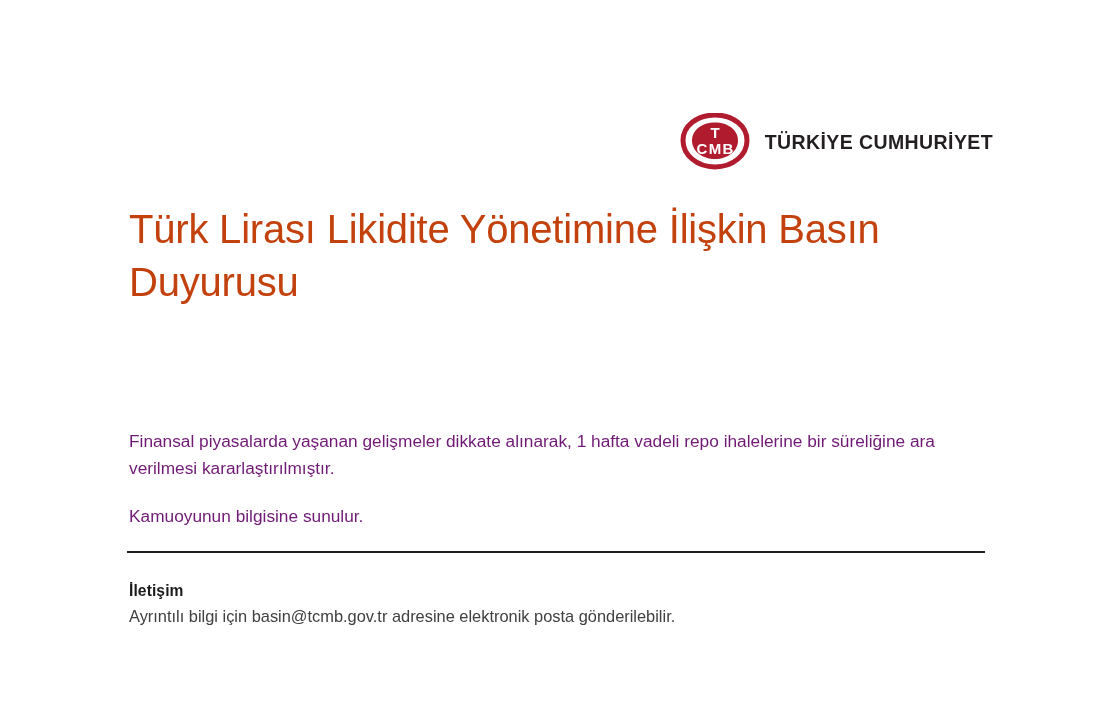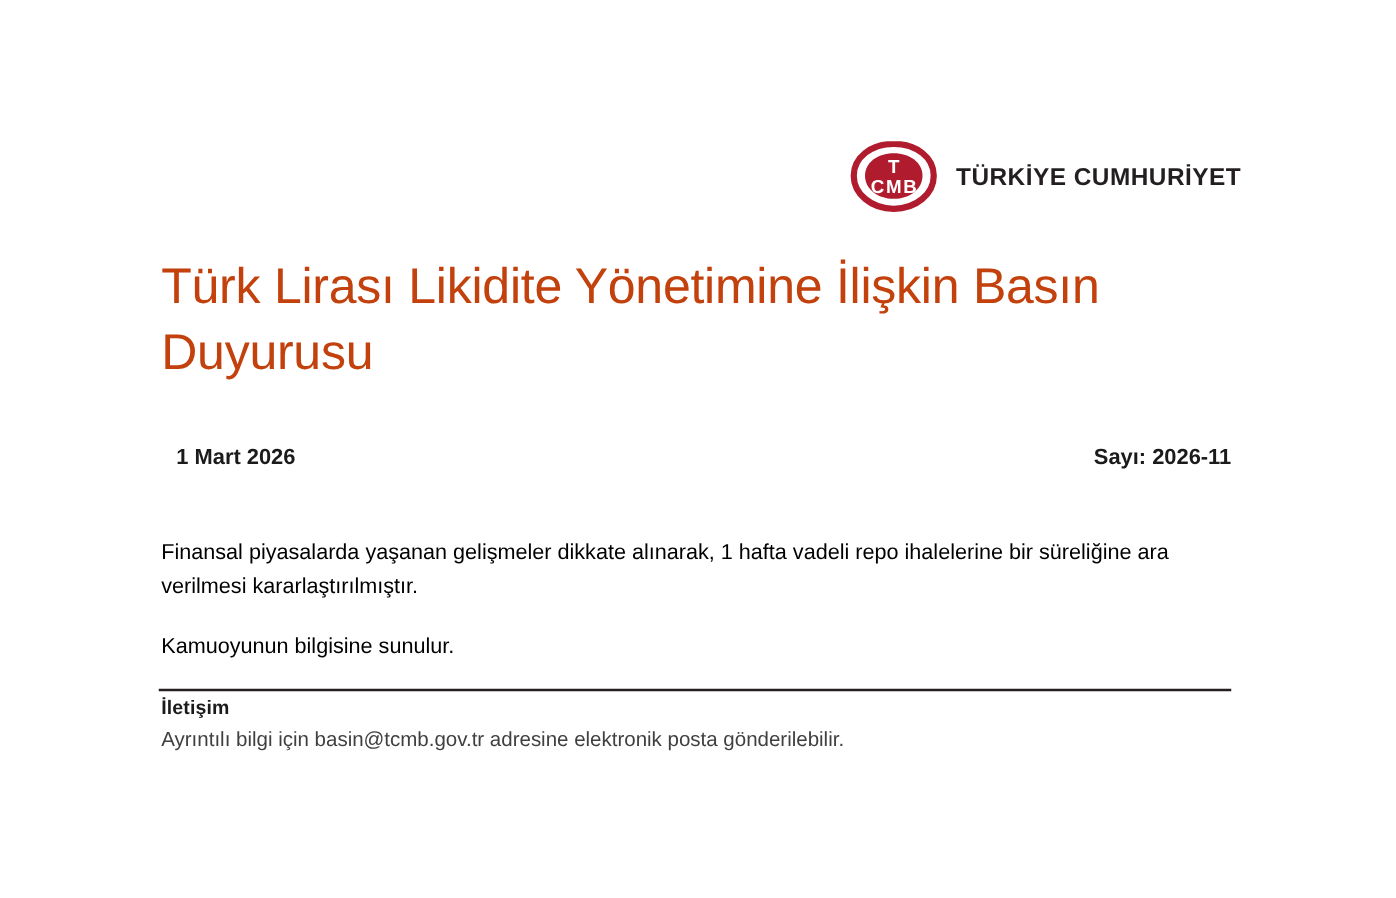--- a/index.html
+++ b/index.html
@@ -86,39 +86,39 @@
   .body-text {
     position: absolute;
     top: 428px;
     left: 129px;
     width: 860px;
   }
   .body-text p {
     margin: 0 0 22px 0;
     font-size: 17.3px;
     line-height: 1.54;
-    color: #000000;
+    color: #701a75;
   }
   .body-text p:last-child { margin-bottom: 0; }
 
   
   .divider {
     position: absolute;
     left: 127px;
     top: 551px;
     width: 858px;
     height: 2px;
     background: #231f20;
   }
 
   
   .footer {
     position: absolute;
     left: 129px;
-    top: 558px;
+    top: 582px;
     width: 860px;
   }
   .footer .contact-head {
     font-size: 15.6px;
     font-weight: bold;
     color: #1b1b1b;
     margin: 0 0 5px 0;
     letter-spacing: 0.1px;
   }
   .footer .contact-line {
@@ -144,24 +144,20 @@
         <text x="49" y="41" font-family="Liberation Sans, sans-serif" font-size="15" font-weight="bold" fill="#ffffff" text-anchor="middle">B</text>
       </svg>
     </div>
     <div class="logo-text">
       <span class="l1">TÜRKİYE CUMHURİYET</span>
     </div>
   </div>
 
   <h1 class="doc-title">Türk Lirası Likidite Yönetimine İlişkin Basın Duyurusu</h1>
 
-  <div class="meta-row">
-    <span class="meta-date">1 Mart 2026</span>
-    <span class="meta-number">Sayı: 2026-11</span>
-  </div>
 
   <div class="body-text">
     <p>Finansal piyasalarda yaşanan gelişmeler dikkate alınarak, 1 hafta vadeli repo ihalelerine bir süreliğine ara verilmesi kararlaştırılmıştır.</p>
     <p>Kamuoyunun bilgisine sunulur.</p>
   </div>
 
   <div class="divider"></div>
 
   <div class="footer">
     <p class="contact-head">İletişim</p>

